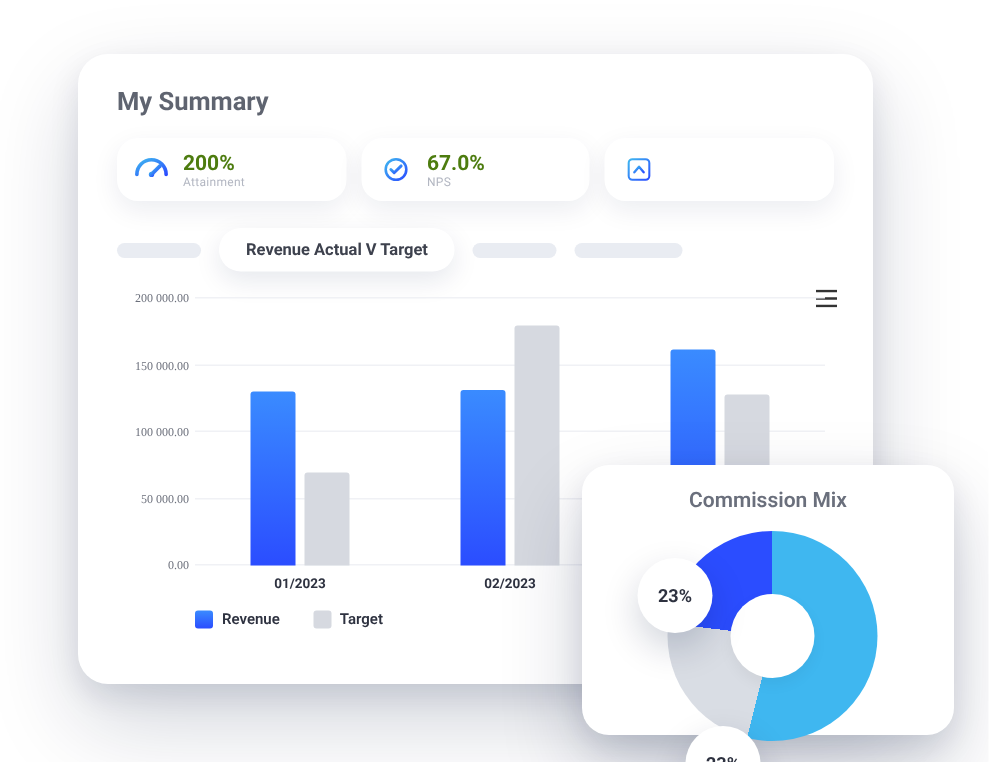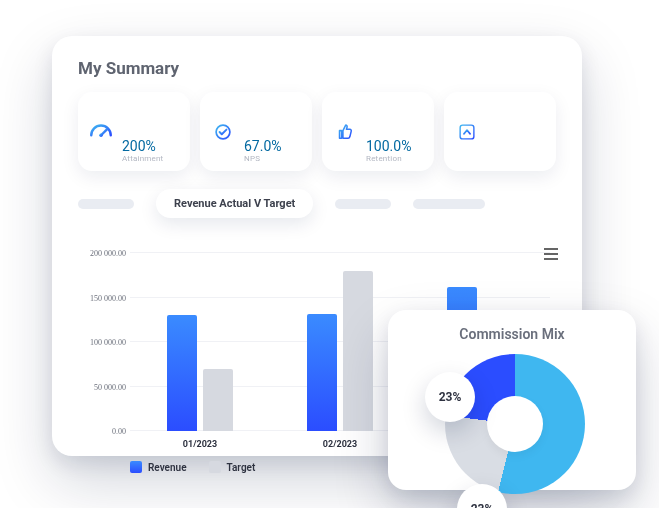--- a/index.html
+++ b/index.html
@@ -13,24 +13,24 @@
   .card h2{margin:0 0 14px 0;font-size:17px;font-weight:700;color:#5f6470;}
   
   .kpis{display:flex;gap:10px;}
   .kpi{
     flex:1;background:#fff;border-radius:14px;
     box-shadow:0 6px 18px rgba(10,30,80,0.08);
     padding:8px 10px;display:flex;align-items:center;gap:8px;min-width:0;
   }
   .kpi .ic{width:26px;height:26px;display:flex;align-items:center;justify-content:center;flex:0 0 auto;}
   .kpi .txt{display:flex;flex-direction:column;min-width:0;}
-  .kpi .val{font-size:14px;font-weight:400;color:#0369a1;margin-top:38px;}
+  .kpi .val{font-size:14px;font-weight:700;color:#4d7c0f;}
   .kpi .lbl{font-size:8px;color:#b3b7c2;letter-spacing:0.2px;}
   
-  .tabs{display:flex;align-items:center;gap:22px;margin:18px 0 25px 0;}
+  .tabs{display:flex;align-items:center;gap:12px;margin:18px 0 8px 0;}
   .tab-ghost{width:72px;height:10px;border-radius:5px;background:#e9ecf2;}
   .tab-ghost.sm{width:56px;}
   .tab-active{
     background:#fff;box-shadow:0 6px 18px rgba(10,30,80,0.10);
     border-radius:18px;padding:8px 18px;font-size:11px;font-weight:700;color:#3d414d;
   }
   
   .chart-wrap{position:relative;margin-top:8px;height:230px;}
   .ham{position:absolute;right:-2px;top:4px;font-size:14px;color:#333;cursor:pointer;}
   .plot{position:absolute;left:52px;right:6px;top:10px;bottom:42px;}
@@ -108,37 +108,20 @@
             <circle cx="16" cy="16" r="10" fill="none" stroke="url(#g2)" stroke-width="2.5"></circle>
             <path d="M11 16l3.2 3.2L21 12.5" fill="none" stroke="url(#g2)" stroke-width="2.8" stroke-linecap="round" stroke-linejoin="round"></path>
           </svg>
         </span>
         <span class="txt">
           <span class="val">67.0%</span>
           <span class="lbl">NPS</span>
         </span>
       </div>
 
-      <div class="kpi">
-        <span class="ic">
-          <svg viewBox="0 0 32 32" width="22" height="22">
-            <defs>
-                <linearGradient id="g3" x1="0" y1="0" x2="1" y2="1">
-              <stop offset="0%" stop-color="#3fb7f0"></stop>
-                  <stop offset="100%" stop-color="#2b4dff"></stop>
-                </linearGradient>
-              </defs>
-            <path d="M8 14h3v11H8zM13 25V14l4-8c1.5 0 2.5 1.5 2 3l-1 3h5c1.5 0 2.5 1.5 2 3l-2 8c-.3 1-1.2 2-2.5 2H13z" fill="none" stroke="url(#g3)" stroke-width="2.2" stroke-linejoin="round"></path>
-          </svg>
-        </span>
-        <span class="txt">
-          <span class="val">100.0%</span>
-          <span class="lbl">Retention</span>
-        </span>
-      </div>
 
       <div class="kpi">
         <span class="ic">
           <svg viewBox="0 0 32 32" width="20" height="20">
             <defs>
                 <linearGradient id="g4" x1="0" y1="0" x2="1" y2="1">
               <stop offset="0%" stop-color="#3fb7f0"></stop>
                   <stop offset="100%" stop-color="#2b4dff"></stop>
                 </linearGradient>
               </defs>

